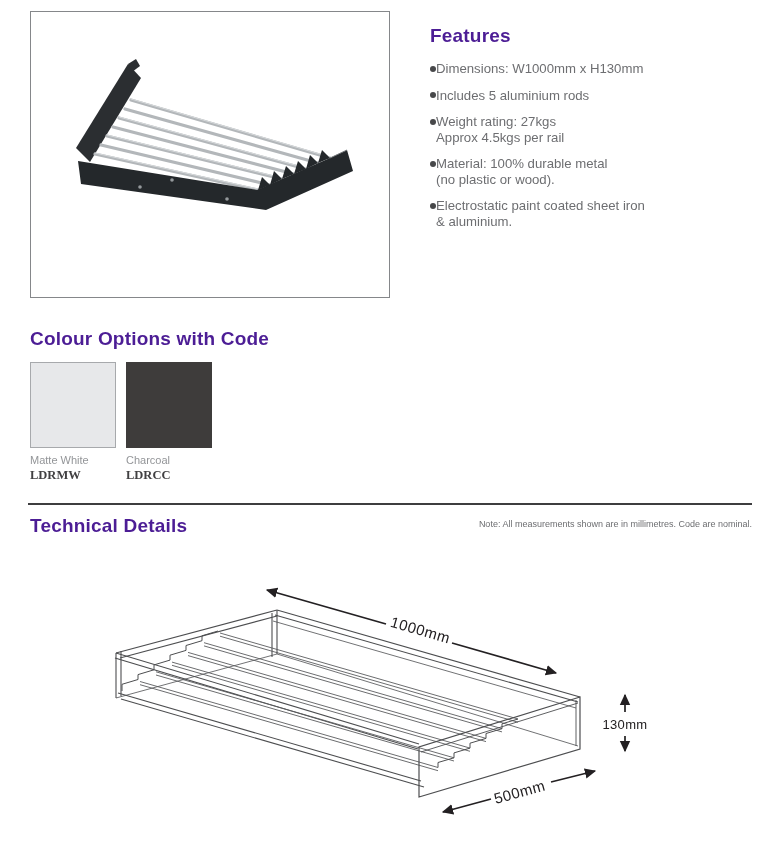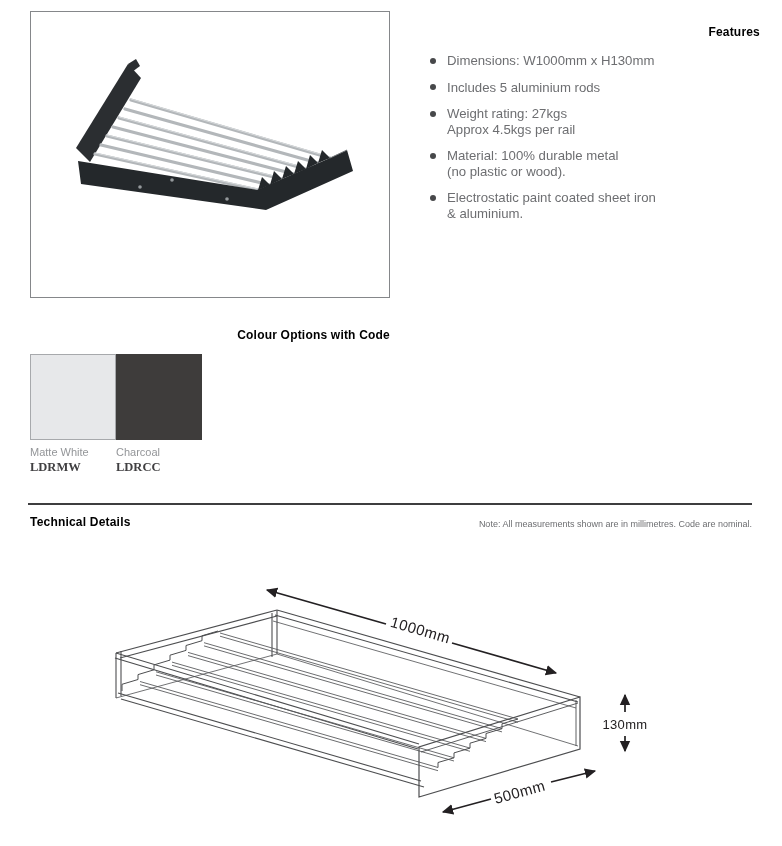--- a/index.html
+++ b/index.html
@@ -13,36 +13,36 @@
 
   
   .photo-box {
     left:30px; top:11px; width:360px; height:287px;
     border:1px solid #85878a; background:#ffffff;
   }
 
   
   .features { left:430px; top:25px; width:330px; }
   .section-title {
-    font-size:12px; font-weight:bold; color:#000000; letter-spacing:.2px;text-align:right;
+    font-size:19px; font-weight:bold; color:#4c1d95; letter-spacing:.2px;
   }
   .features ul { list-style:none; margin-top:14px; }
   .features li {
-    display:flex; gap:11px; margin-bottom:11px;
+    display:flex; margin-bottom:11px;
     font-size:13.2px; line-height:15.5px; color:#6d6e71;
   }
   .features .dot {
     width:6px; height:6px; border-radius:50%; background:#47484a;
     margin-top:4.5px; flex:0 0 auto;
   }
   .features .txt { white-space:pre-line; }
 
   
   .colours { left:30px; top:328px; width:360px; }
-  .swatch-row { display:flex; gap:0; margin-top:12px;align-items:flex-end; }
+  .swatch-row { display:flex; gap:10px; margin-top:12px;align-items:flex-end; }
   .swatch-card { width:86px; }
   .swatch { width:86px; height:86px; }
   .swatch-name { font-size:11px; color:#939598; margin-top:6px; }
   .swatch-code { font-size:12.5px; font-weight:bold; color:#414042; margin-top:2px;font-family:Liberation Serif, serif; }
 
   
   .divider { left:28px; top:503px; width:724px; height:2px; background:#3d3d3f; }
   .tech-title { left:30px; top:515px; }
   .tech-note {
     right:30px; top:519px; font-size:9px; color:#6d6e71; text-align:right;

